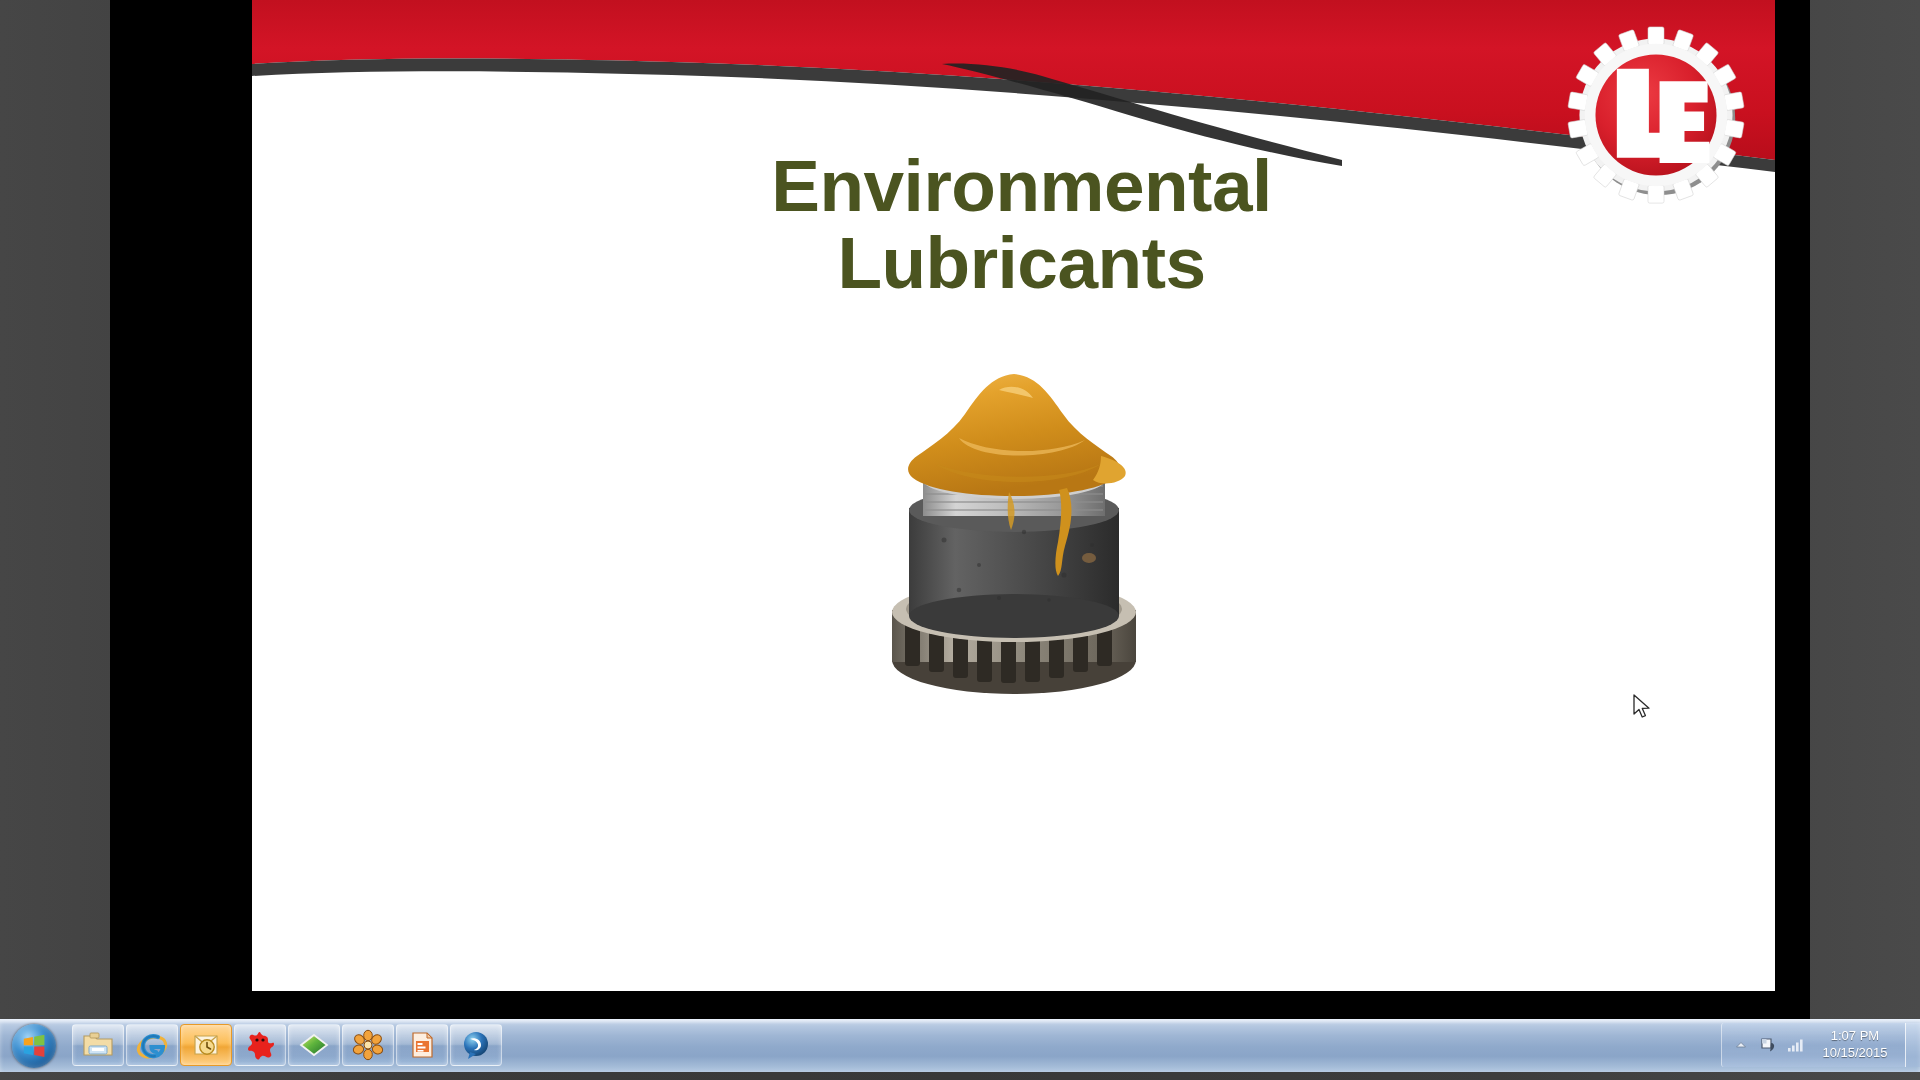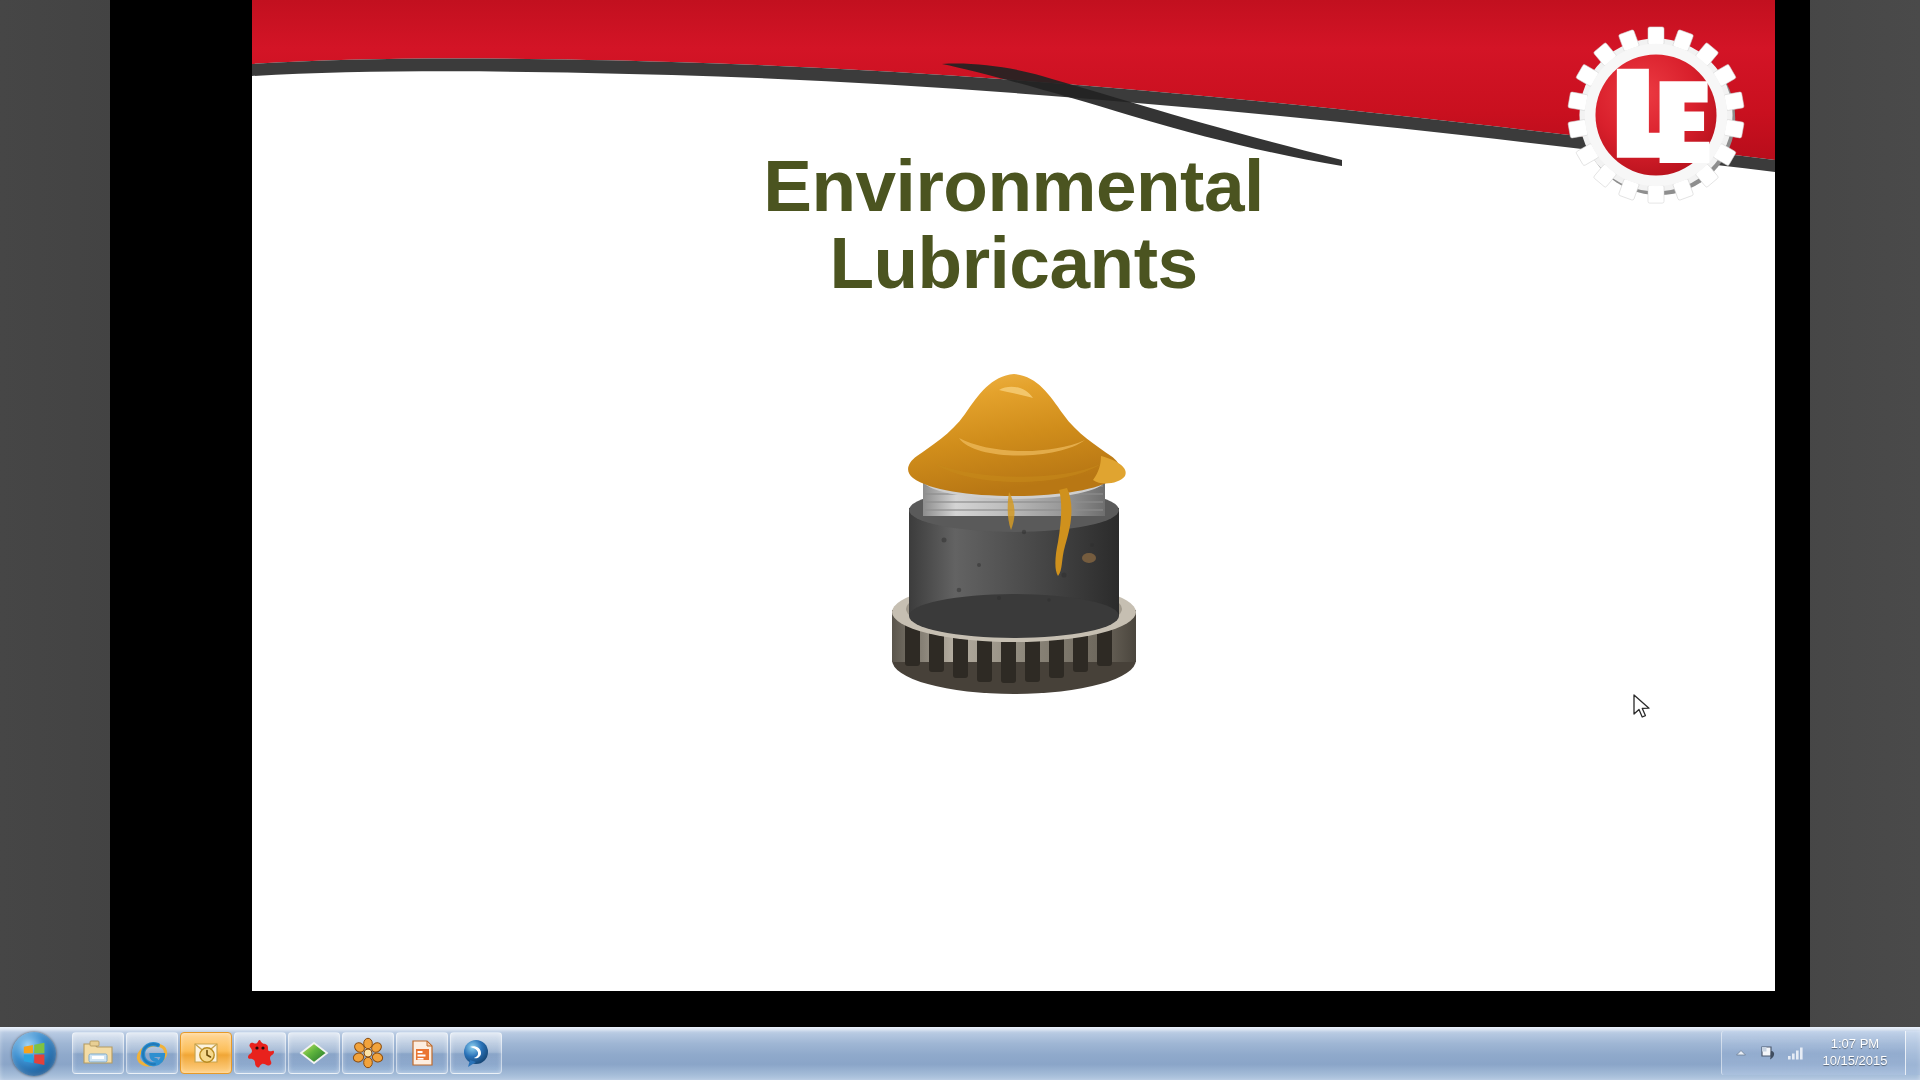--- a/index.html
+++ b/index.html
@@ -61,21 +61,21 @@
     right: 30px;
     top: 26px;
     width: 178px;
     height: 178px;
   }
   #le-logo svg { display: block; width: 100%; height: 100%; }
 
   
   #slide-title {
     position: absolute;
-    left: 0;
+    left: 8px;
     top: 148px;
     width: 100%;
     text-align: center;
     color: #4b5420;
     font-family: "Liberation Sans", sans-serif;
     font-weight: bold;
     font-size: 73px;
     line-height: 1.05;
     letter-spacing: -0.5px;
   }
@@ -145,21 +145,21 @@
     top: 694px;
     width: 20px;
     height: 26px;
     pointer-events: none;
   }
 
   
   #taskbar {
     position: absolute;
     left: 0;
-    bottom: 0;
+    bottom: 8px;
     width: 1920px;
     height: 52px;
     background: linear-gradient(180deg,
         #dbe6f4 0%, #b9cbe3 8%,
         #9fb6d4 30%, #8fa9cb 52%,
         #8aa5c8 70%, #a4bcd8 90%, #b6c9e2 100%);
     border-top: 1px solid #e8f0fb;
     display: flex;
     align-items: stretch;
     box-shadow: inset 0 2px 4px rgba(255,255,255,.4);

